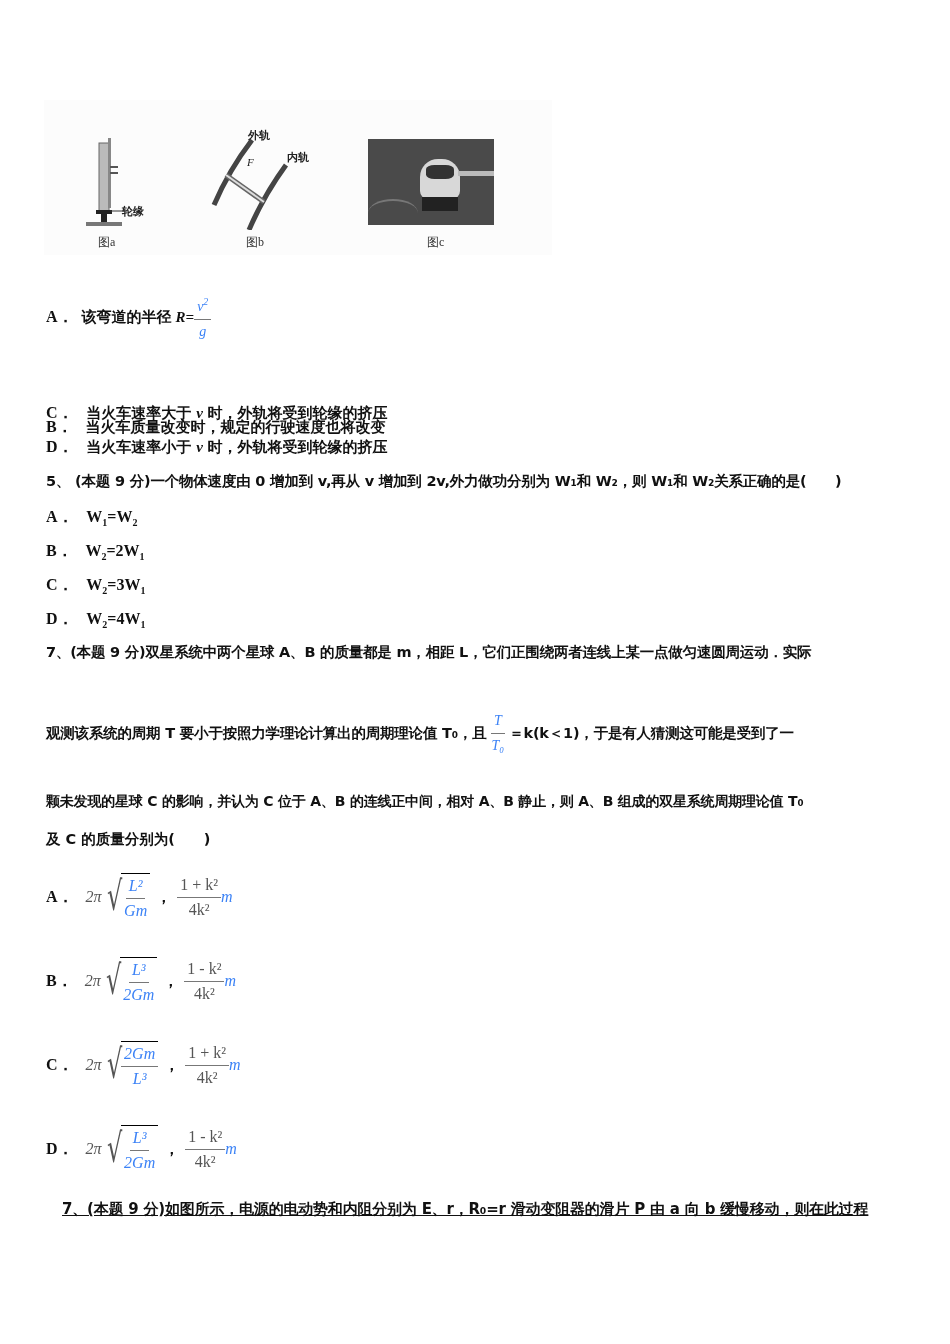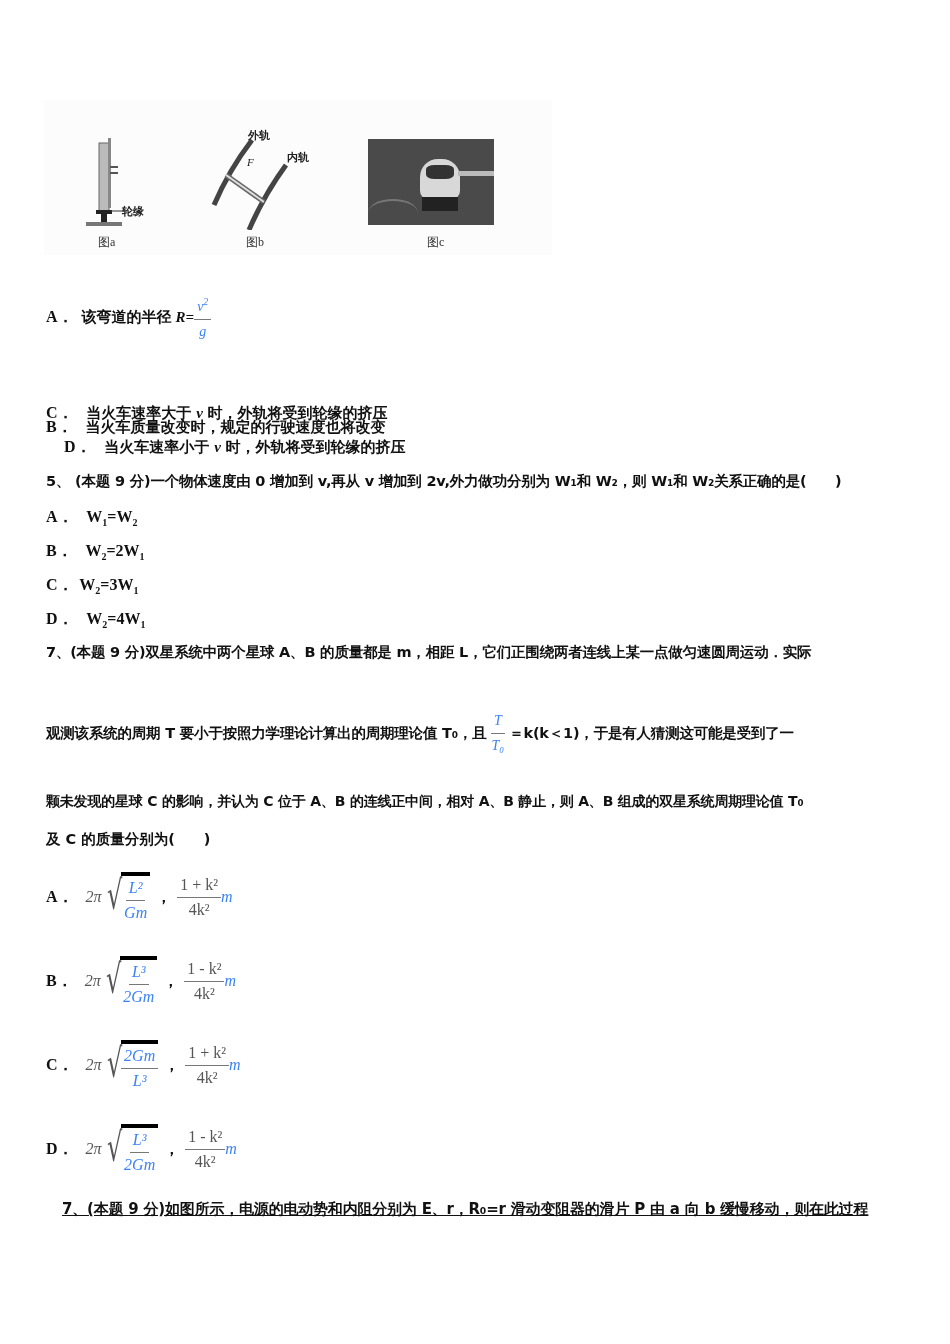--- a/index.html
+++ b/index.html
@@ -10,21 +10,21 @@
   .it { font-style: italic; }
   .cn { font-family: "DejaVu Sans", "Liberation Sans", sans-serif; font-weight: bold; font-size: 15px; }
   .opt-letter { font-family: "Liberation Serif", serif; font-weight: bold; font-size: 16px; }
   .math { font-family: "Liberation Serif", serif; font-style: italic; color: #3b82f6; font-size: 16px; }
   .mathn { font-family: "Liberation Serif", serif; color: #555; font-size: 16px; }
   .frac { display: inline-flex; flex-direction: column; align-items: center; vertical-align: middle; }
   .frac .num { border-bottom: 1px solid #777; padding: 0 3px 2px 3px; line-height: 20px; }
   .frac .den { padding: 2px 3px 0 3px; line-height: 20px; }
   .sqrt { display: inline-flex; align-items: stretch; vertical-align: middle; }
   .sqrt .rad { font-family: "DejaVu Serif", serif; font-size: 40px; color: #555; line-height: 46px; transform: scaleX(0.6); margin-right: -6px; }
-  .sqrt .body { border-top: 4px solid #000000; padding-top: 2px; text-decoration: underline; }
+  .sqrt .body { border-top: 1px solid #000000; padding-top: 2px; text-decoration: underline; }
   sub, sup { font-size: 10px; }
   .figure-strip { position: absolute; left: 44px; top: 100px; width: 508px; height: 155px; background: #fcfcfc; }
   .fig-caption { position: absolute; font-family: "Liberation Serif", serif; font-size: 12px; color: #333; }
   .fig-label { position: absolute; font-family: "DejaVu Sans", sans-serif; font-size: 11px; color: #222; font-weight: bold; }
 </style>
 </head>
 <body>
 
 <div class="figure-strip">
 
@@ -77,40 +77,40 @@
   <span class="cn" style="margin-left:8px;">当火车质量改变时，规定的行驶速度也将改变</span>
 </div>
 
 <div class="abs" style="left:46px;top:403px;">
   <span class="opt-letter">C．</span>
   <span class="cn" style="margin-left:8px;">当火车速率大于</span>
   <span class="it bold" style="font-family:'Liberation Serif',serif;">v</span>
   <span class="cn">时，外轨将受到轮缘的挤压</span>
 </div>
 
-<div class="abs" style="left:64px;top:437px;">
+<div class="abs" style="left:46px;top:437px;">
   <span class="opt-letter">D．</span>
   <span class="cn" style="margin-left:8px;">当火车速率小于</span>
   <span class="it bold" style="font-family:'Liberation Serif',serif;">v</span>
   <span class="cn">时，外轨将受到轮缘的挤压</span>
 </div>
 
 <div class="abs cn" style="left:46px;top:472px;font-size:14.5px;letter-spacing:-0.2px;">5、 (本题 9 分)一个物体速度由 0 增加到 v,再从 v 增加到 2v,外力做功分别为 W₁和 W₂，则 W₁和 W₂关系正确的是(　　)</div>
 
 <div class="abs" style="left:46px;top:507px;">
   <span class="opt-letter">A．</span>
   <span class="opt-letter" style="margin-left:8px;"><span>W</span><sub>1</sub><span>=W</span><sub>2</sub></span>
 </div>
 <div class="abs" style="left:46px;top:541px;">
   <span class="opt-letter">B．</span>
   <span class="opt-letter" style="margin-left:8px;"><span>W</span><sub>2</sub><span>=2W</span><sub>1</sub></span>
 </div>
 <div class="abs" style="left:46px;top:575px;">
   <span class="opt-letter">C．</span>
-  <span class="opt-letter" style="margin-left:1px;text-align:center;"><span>W</span><sub>2</sub><span>=3W</span><sub>1</sub></span>
+  <span class="opt-letter" style="margin-left:8px;text-align:center;"><span>W</span><sub>2</sub><span>=3W</span><sub>1</sub></span>
 </div>
 <div class="abs" style="left:46px;top:609px;">
   <span class="opt-letter">D．</span>
   <span class="opt-letter" style="margin-left:8px;"><span>W</span><sub>2</sub><span>=4W</span><sub>1</sub></span>
 </div>
 
 <div class="abs cn" style="left:46px;top:643px;font-size:14.5px;letter-spacing:-0.2px;">7、(本题 9 分)双星系统中两个星球 A、B 的质量都是 m，相距 L，它们正围绕两者连线上某一点做匀速圆周运动．实际</div>
 
 <div class="abs" style="left:46px;top:705px;height:56px;display:flex;align-items:center;">
   <span class="cn" style="font-size:14.5px;letter-spacing:-0.2px;">观测该系统的周期 T 要小于按照力学理论计算出的周期理论值 T₀，且</span>

